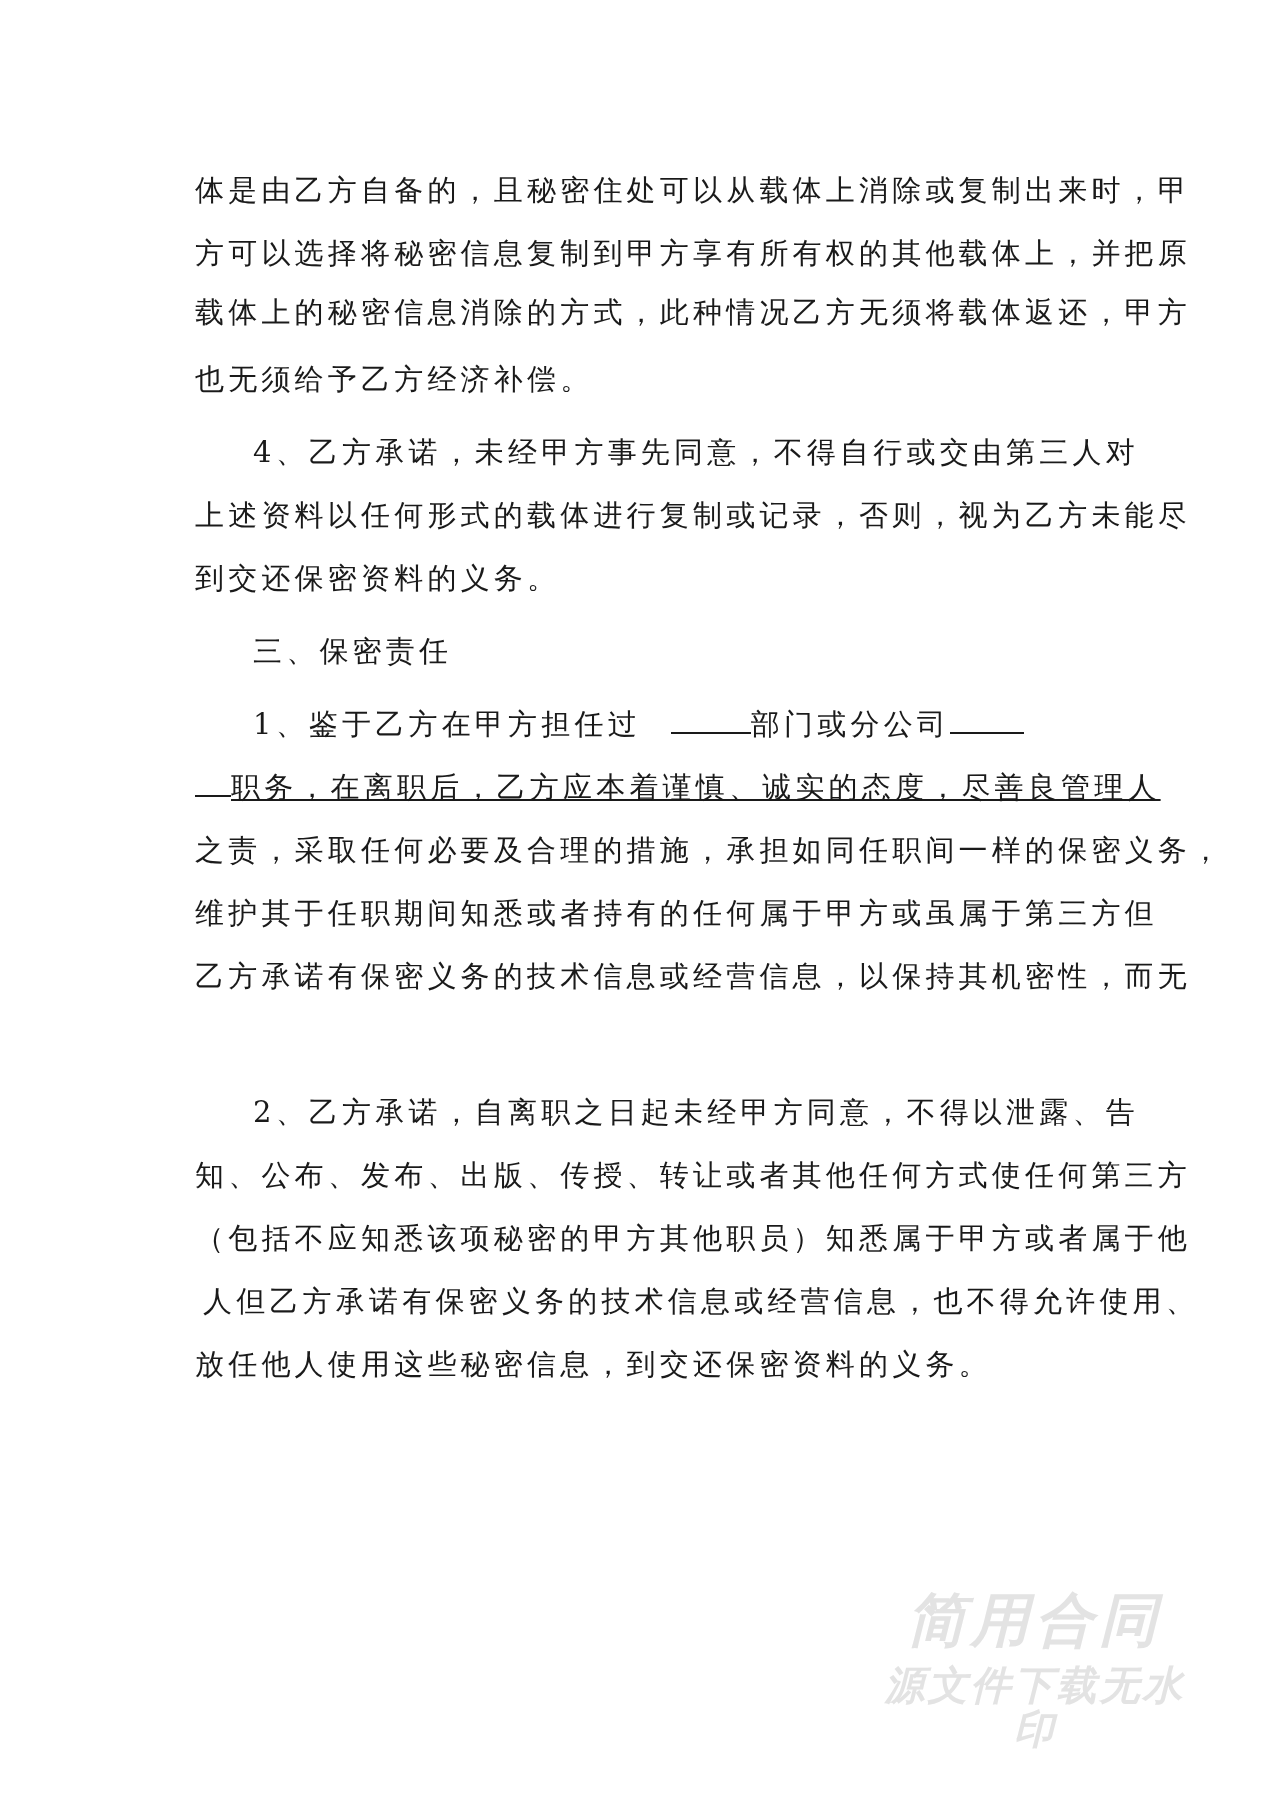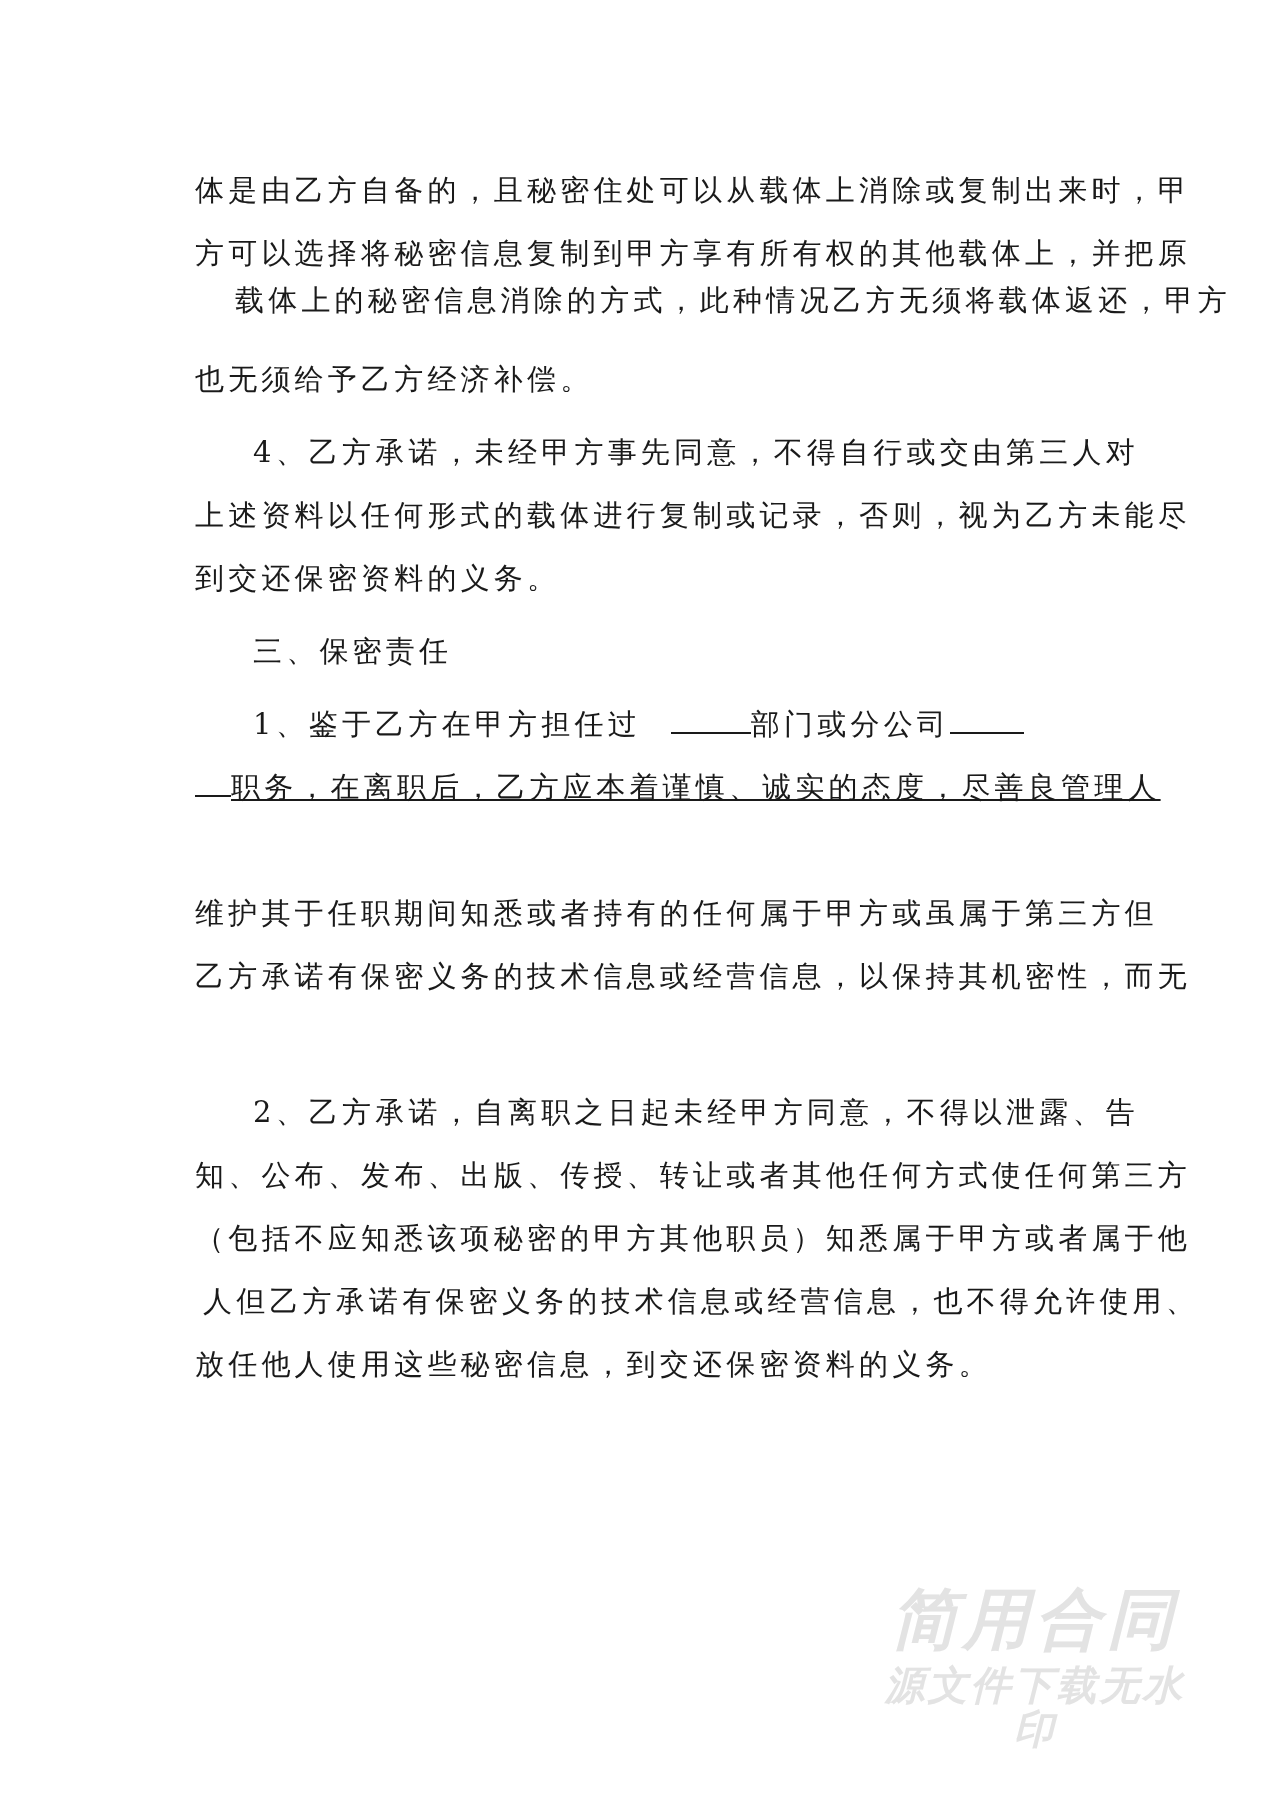--- a/index.html
+++ b/index.html
@@ -48,53 +48,54 @@
       top: 1585px;
       width: 310px;
       color: #e3e3e3;
       font-family: "DejaVu Sans", "Liberation Sans", sans-serif;
       font-weight: bold;
       font-style: italic;
       text-align: center;
       user-select: none;
     }
     .wm-main {
-      font-size: 66px;
+      font-size: 58px;
       line-height: 70px;
       letter-spacing: 6px;
     }
     .wm-sub {
       font-size: 40px;
       line-height: 44px;
       letter-spacing: 3px;
       margin-top: 8px;
     }
   </style>
 </head>
 <body>
 
 <div class="page">
 
   <div class="line" style="top:170px;">体是由乙方自备的，且秘密住处可以从载体上消除或复制出来时，甲</div>
   <div class="line" style="top:233px;">方可以选择将秘密信息复制到甲方享有所有权的其他载体上，并把原</div>
-  <div class="line" style="top:280px;margin-left:40px;">载体上的秘密信息消除的方式，此种情况乙方无须将载体返还，甲方</div>
+  <div class="line" style="top:292px;">载体上的秘密信息消除的方式，此种情况乙方无须将载体返还，甲方</div>
   <div class="line short" style="top:359px;">也无须给予乙方经济补偿。</div>
 
   <div class="line indent" style="top:432px;">4、乙方承诺，未经甲方事先同意，不得自行或交由第三人对</div>
   <div class="line" style="top:495px;">上述资料以任何形式的载体进行复制或记录，否则，视为乙方未能尽</div>
   <div class="line short" style="top:558px;">到交还保密资料的义务。</div>
 
   <div class="line indent short" style="top:631px;">三、保密责任</div>
 
   <div class="line indent short" style="top:704px;">
     <span>1、鉴于乙方在甲方担任过</span><span style="display:inline-block;width:30px;"></span><span class="blank" style="width:80px;"></span><span>部门或分公司</span><span class="blank" style="width:74px;"></span>
   </div>
   <div class="line" style="top:767px;text-decoration:underline;">
     <span class="blank" style="width:36px;"></span><span>职务，在离职后，乙方应本着谨慎、诚实的态度，尽善良管理人</span>
   </div>
+  <div class="line" style="top:830px;">之责，采取任何必要及合理的措施，承担如同任职间一样的保密义务，</div>
   <div class="line" style="top:893px;">维护其于任职期间知悉或者持有的任何属于甲方或虽属于第三方但</div>
   <div class="line" style="top:956px;">乙方承诺有保密义务的技术信息或经营信息，以保持其机密性，而无</div>
 
   <div class="line indent" style="top:1092px;">2、乙方承诺，自离职之日起未经甲方同意，不得以泄露、告</div>
   <div class="line" style="top:1155px;">知、公布、发布、出版、传授、转让或者其他任何方式使任何第三方</div>
   <div class="line" style="top:1218px;">（包括不应知悉该项秘密的甲方其他职员）知悉属于甲方或者属于他</div>
   <div class="line" style="top:1281px;margin-left:8px;">人但乙方承诺有保密义务的技术信息或经营信息，也不得允许使用、</div>
   <div class="line short" style="top:1344px;">放任他人使用这些秘密信息，到交还保密资料的义务。</div>
 
 

